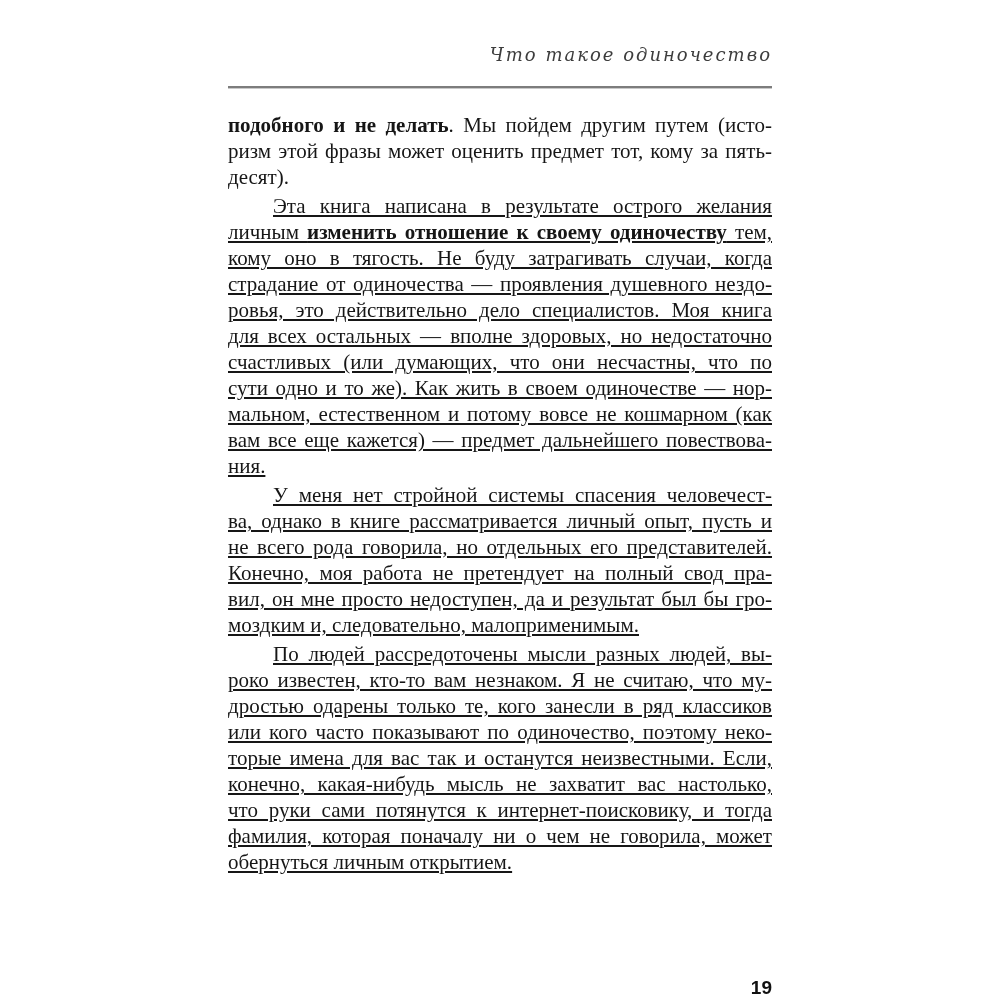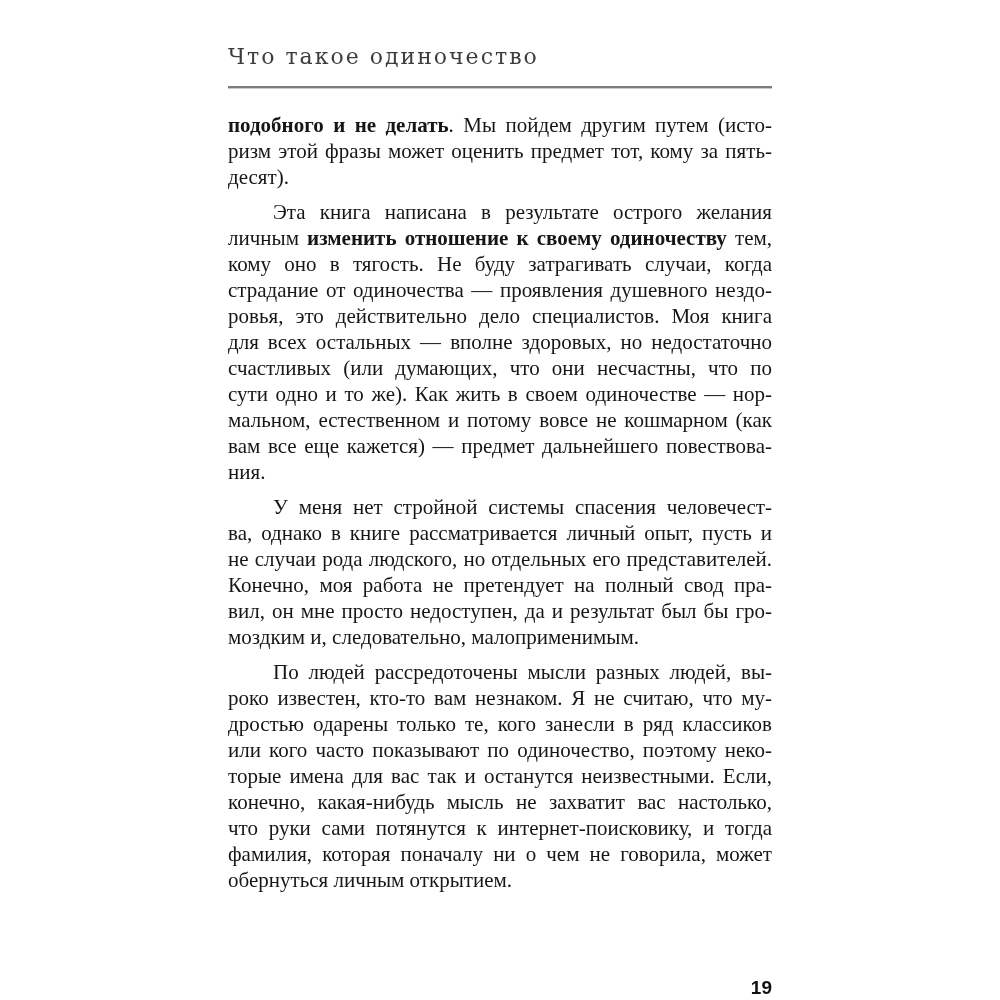--- a/index.html
+++ b/index.html
@@ -14,23 +14,24 @@
     background: #ffffff;
     overflow: hidden;
     font-family: "Liberation Serif", serif;
     color: #161616;
   }
   .running-head {
     position: absolute;
     top: 44px;
     left: 228px;
     width: 544px;
-    text-align: left;
+    text-align: right;
     font-family: "DejaVu Serif", serif;
-    font-size: 22px;
+    font-style: italic;
+    font-size: 18px;
     letter-spacing: 2px;
     color: #3d3d3d;
   }
   .head-rule {
     position: absolute;
     top: 86px;
     left: 228px;
     width: 544px;
     height: 2px;
     background: #7d7d7d;
@@ -38,21 +39,22 @@
   }
   .content {
     position: absolute;
     top: 112px;
     left: 228px;
     width: 544px;
     font-size: 21px;
     line-height: 26px;
   }
   .para + .para {
-    margin-top: 9px;
+    margin-top: 3px;
+    text-decoration: underline;
   }
   .line {
     text-align: justify;
     text-align-last: justify;
     overflow: hidden;
     white-space: normal;
   }
   .line.last {
     text-align-last: left;
   }
@@ -96,21 +98,21 @@
         <div class="line"><span>для всех остальных — вполне здоровых, но недостаточно</span></div>
         <div class="line"><span>счастливых (или думающих, что они несчастны, что по</span></div>
         <div class="line"><span>сути одно и то же). Как жить в своем одиночестве — нор-</span></div>
         <div class="line"><span>мальном, естественном и потому вовсе не кошмарном (как</span></div>
         <div class="line"><span>вам все еще кажется) — предмет дальнейшего повествова-</span></div>
         <div class="line last"><span>ния.</span></div>
       </div>
       <div class="para">
         <div class="line first"><span>У меня нет стройной системы спасения человечест-</span></div>
         <div class="line"><span>ва, однако в книге рассматривается личный опыт, пусть и</span></div>
-        <div class="line"><span>не случаи рода людского, но отдельных его представителей.</span></div>
+        <div class="line"><span>не всего рода говорила, но отдельных его представителей.</span></div>
         <div class="line"><span>Конечно, моя работа не претендует на полный свод пра-</span></div>
         <div class="line"><span>вил, он мне просто недоступен, да и результат был бы гро-</span></div>
         <div class="line last"><span>моздким и, следовательно, малоприменимым.</span></div>
       </div>
       <div class="para">
         <div class="line first"><span>По людей рассредоточены мысли разных людей, вы-</span></div>
         <div class="line"><span>роко известен, кто-то вам незнаком. Я не считаю, что му-</span></div>
         <div class="line"><span>дростью одарены только те, кого занесли в ряд классиков</span></div>
         <div class="line"><span>или кого часто показывают по одиночество, поэтому неко-</span></div>
         <div class="line"><span>торые имена для вас так и останутся неизвестными. Если,</span></div>

